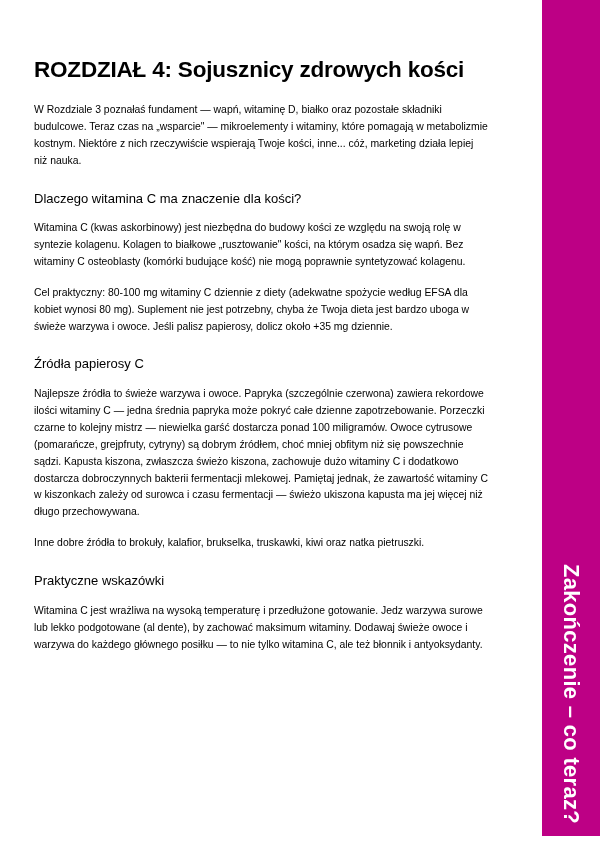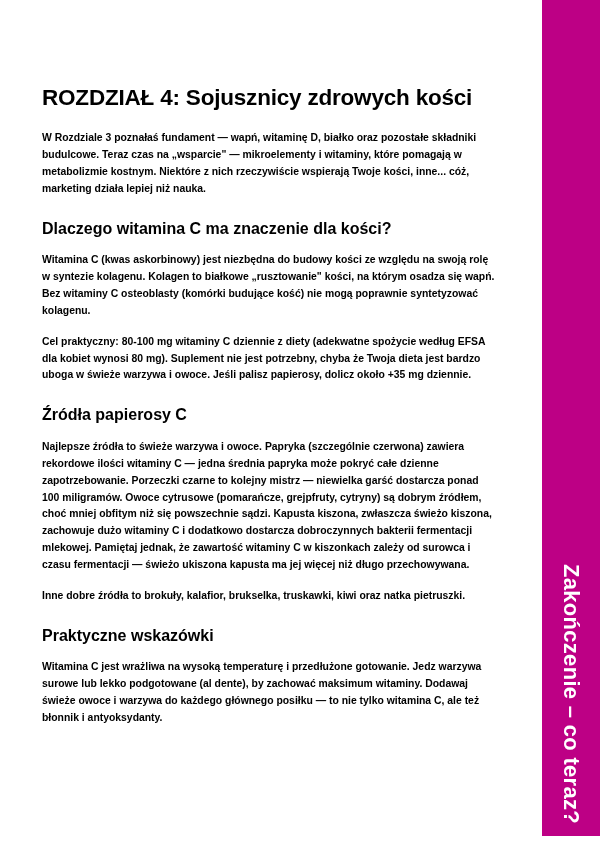--- a/index.html
+++ b/index.html
@@ -45,52 +45,51 @@
     padding-right: 12px;
     color: #ffffff;
     font-size: 22px;
     font-weight: bold;
     letter-spacing: 0.3px;
     white-space: nowrap;
   }
   
   .content {
     position: absolute;
-    left: 42px;
+    left: 34px;
     top: 0;
     width: 466px;
-    padding-top: 84px;
+    padding-top: 56px;
     box-sizing: border-box;
   }
   h1.chapter-title {
     font-size: 22.5px;
     font-weight: bold;
     line-height: 1.25;
     margin: 0 0 18px 0;
     letter-spacing: -0.2px;
   }
   h2.section-title {
     font-size: 15.5px;
     font-weight: bold;
     line-height: 1.3;
     margin: 26px 0 16px 0;
     letter-spacing: -0.1px;
   }
   h3.sub-title {
-    font-size: 16px;
-    font-weight: bold;
+    font-size: 13px;
+    font-weight: normal;
     line-height: 1.3;
     margin: 21px 0 13px 0;
   }
   p.body-text {
     font-size: 10.4px;
     line-height: 1.62;
     margin: 0 11px 14px 0;
     text-align: left;
-    font-weight: bold;
   }
   p.body-text:last-child {
     margin-bottom: 0;
   }
 </style>
 </head>
 <body>
 
 <div class="page">
 

